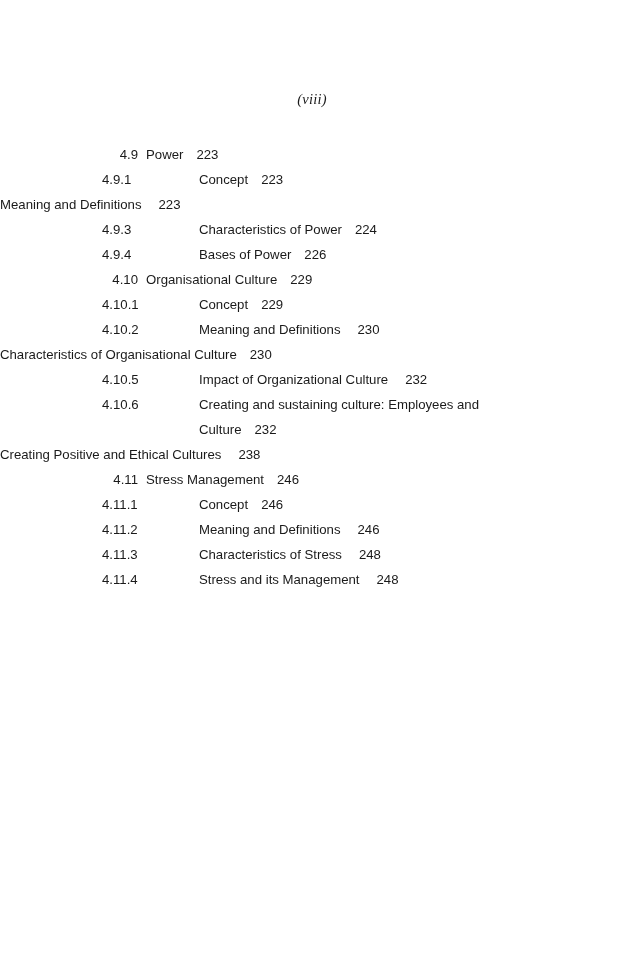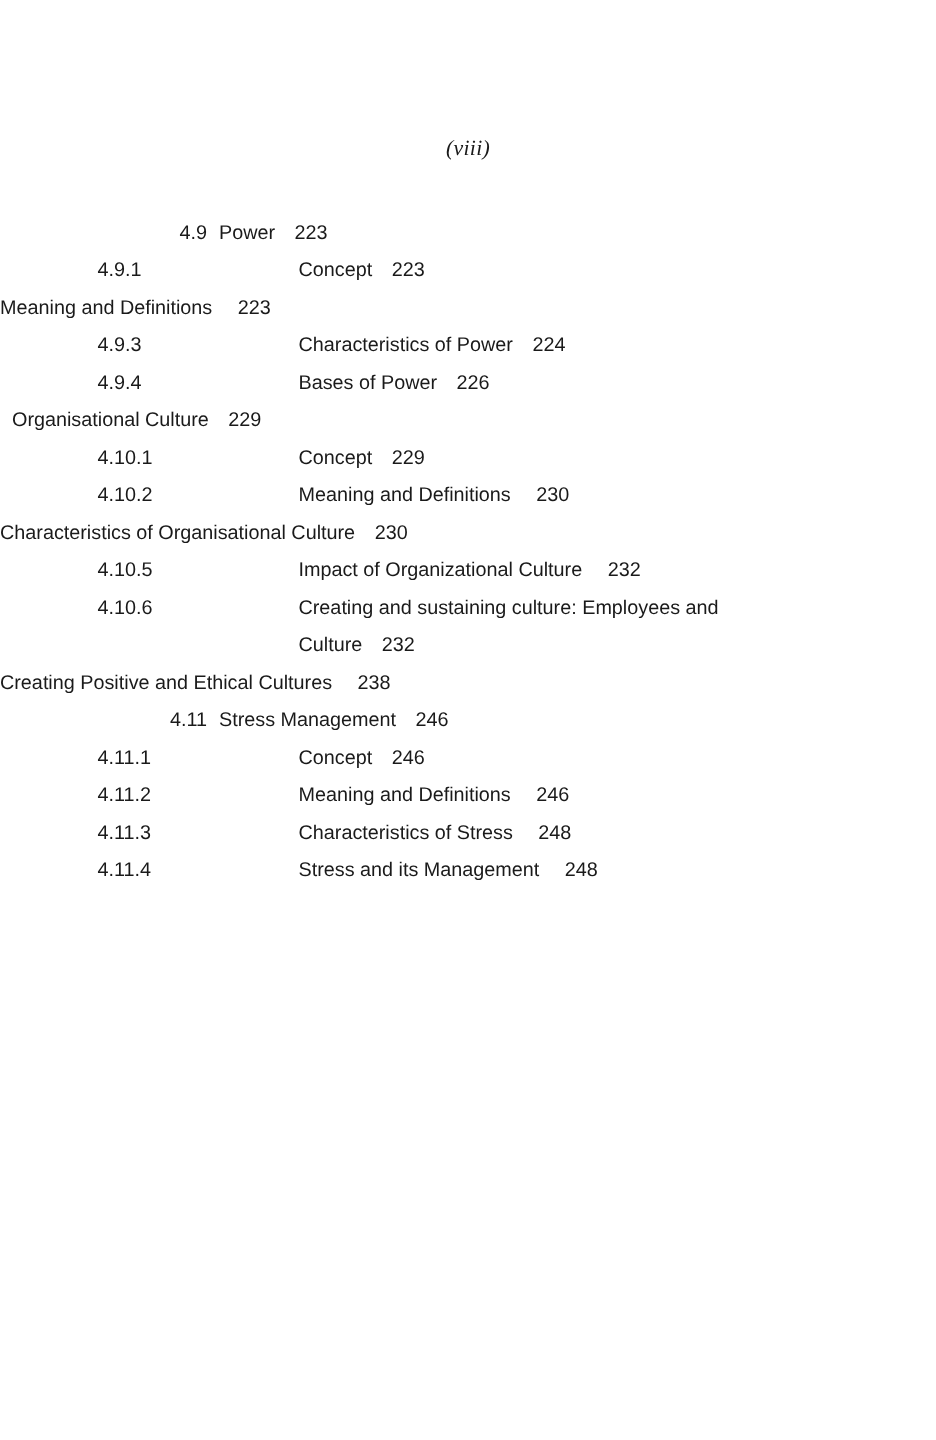--- a/index.html
+++ b/index.html
@@ -55,21 +55,21 @@
     flex: 0 0 138px;
   }
   .toc-row.lvl1 .title {
     margin-left: 8px;
     text-align: center;
   }
   
   .toc-row.lvl2 .num {
     width: 146px;
     text-align: left;
-    padding-left: 65px;
+    padding-left: 102px;
     box-sizing: border-box;
     flex: 0 0 199px;
   }
   .toc-row.lvl2 .num {
     width: 199px;
   }
   .toc-row.lvl2 .title {
     margin-left: 0;
   }
   
@@ -110,20 +110,21 @@
         <span class="num">4.9.3</span>
         <span class="title">Characteristics of Power</span>
         <span class="page-no">224</span>
       </div>
       <div class="toc-row lvl2">
         <span class="num">4.9.4</span>
         <span class="title">Bases of Power</span>
         <span class="page-no">226</span>
       </div>
       <div class="toc-row lvl1">
+        <span class="num">4.10</span>
         <span class="title">Organisational Culture</span>
         <span class="page-no">229</span>
       </div>
       <div class="toc-row lvl2">
         <span class="num">4.10.1</span>
         <span class="title">Concept</span>
         <span class="page-no">229</span>
       </div>
       <div class="toc-row lvl2">
         <span class="num">4.10.2</span>

